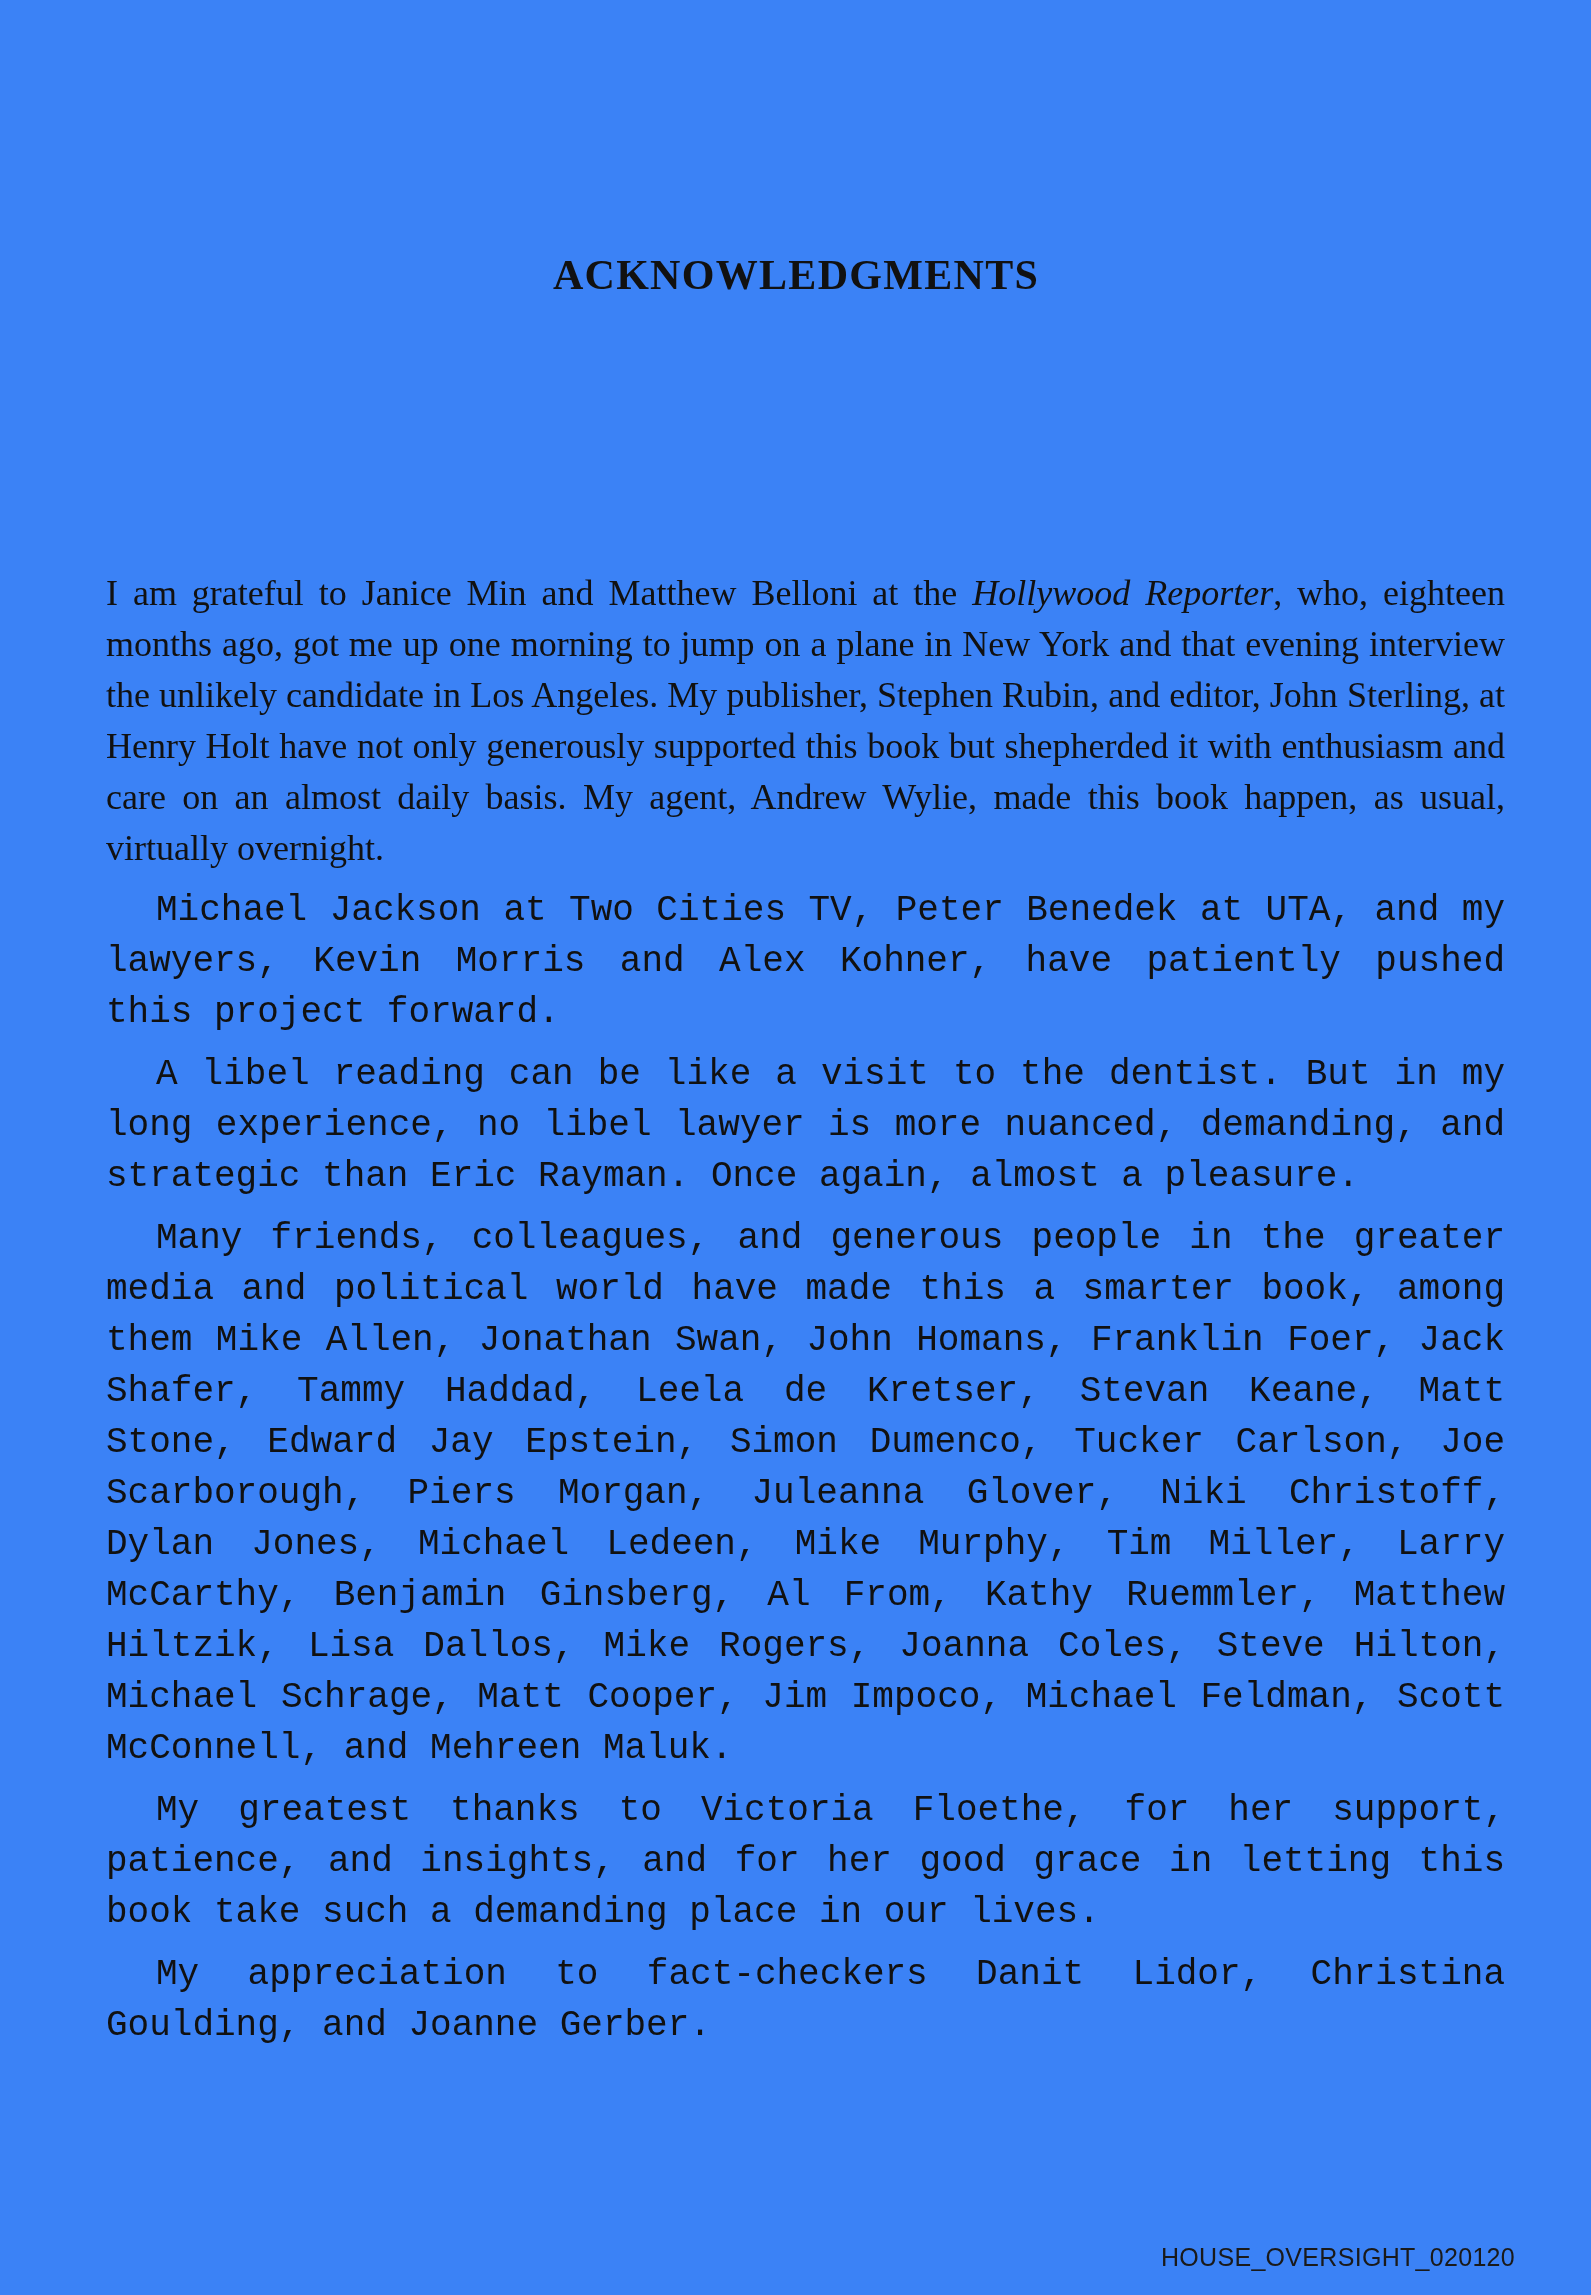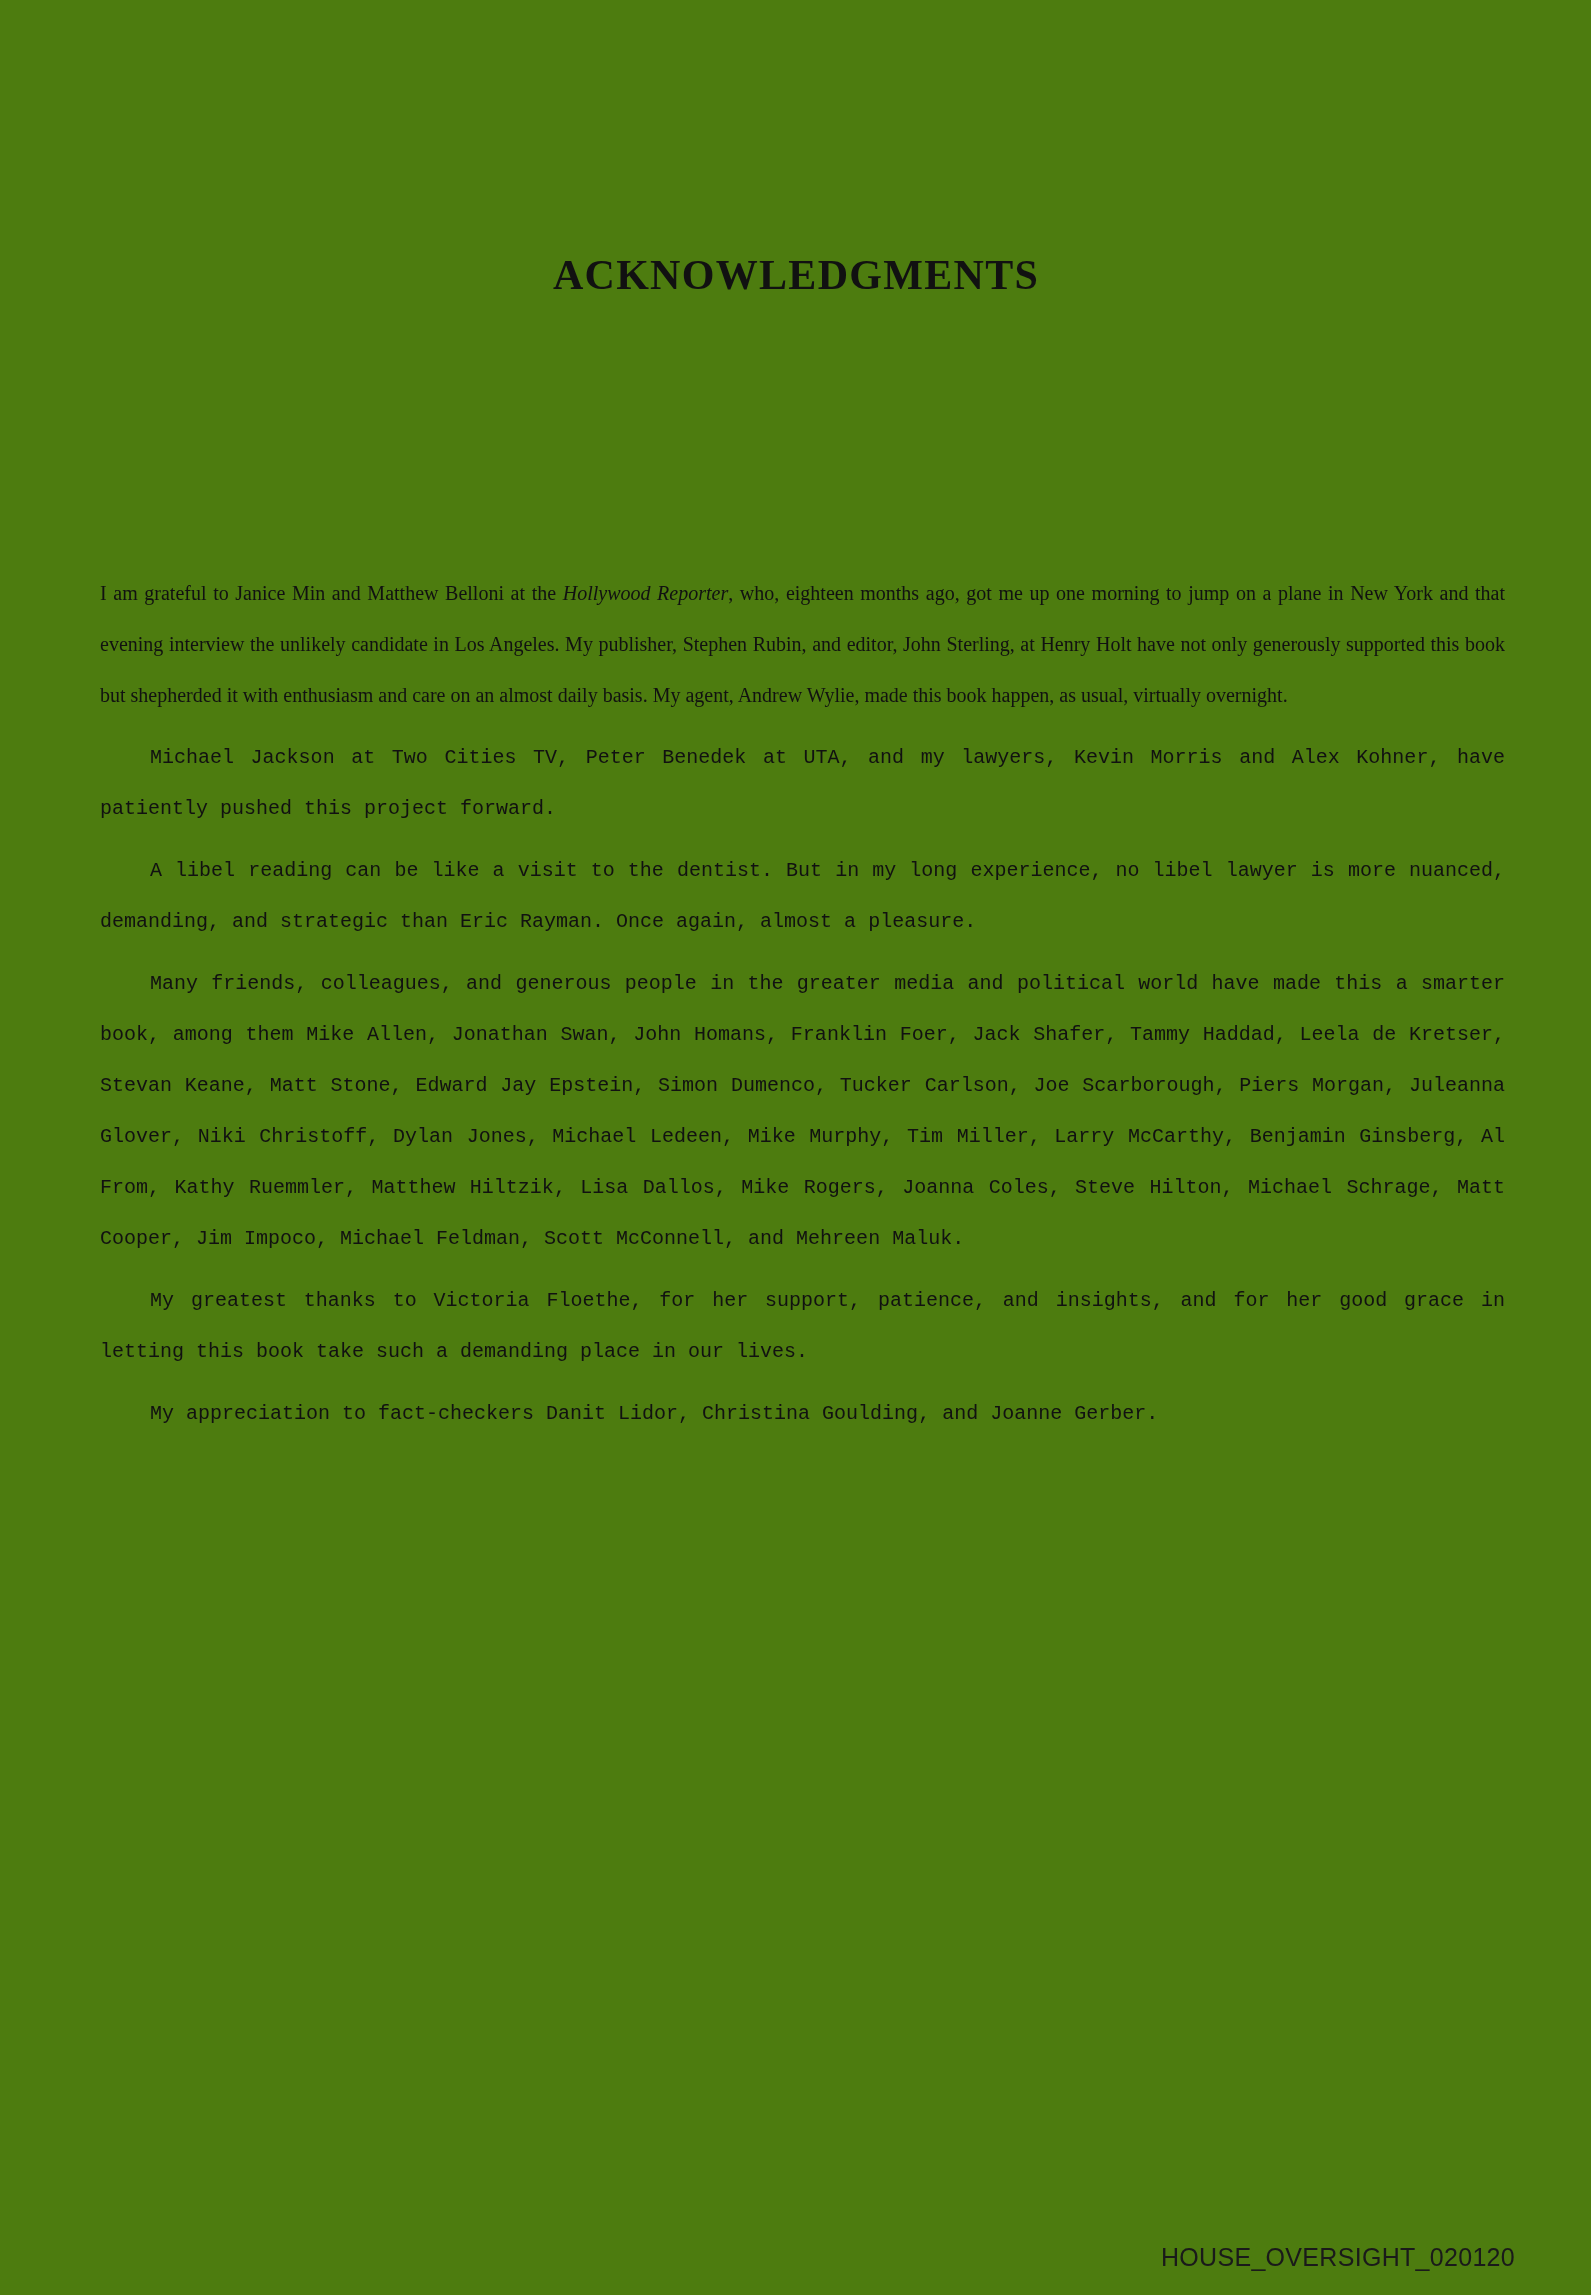--- a/index.html
+++ b/index.html
@@ -11,46 +11,46 @@
     width: 1592px;
     height: 2295px;
     position: relative;
     font-family: "Liberation Serif", serif;
     color: #000000;
     overflow: hidden;
   }
   .page {
     position: absolute;
     inset: 0;
-    background: #4d7c0f;
+    background: #3b82f6;
   }
   .page-title {
     position: absolute;
     top: 223px;
     left: 0;
     width: 100%;
     text-align: center;
     font-family: "Liberation Serif", serif;
     font-weight: bold;
     font-size: 42px;
     letter-spacing: 1.3px;
     color: #111111;
   }
   .body-block {
     position: absolute;
     top: 568px;
     left: 90px;
     width: 1415px;
   }
   .para {
-    font-size: 20px;
+    font-size: 36px;
     line-height: 51px;
     text-align: justify;
     text-justify: inter-word;
-    margin: 0 0 11px 10px;
+    margin: 0 0 11px 16px;
     color: #111111;
     hyphens: none;
   }
   .para.indent {
     text-indent: 50px;
     font-family: Liberation Mono, monospace;
   }
   .para em {
     font-style: italic;
   }

